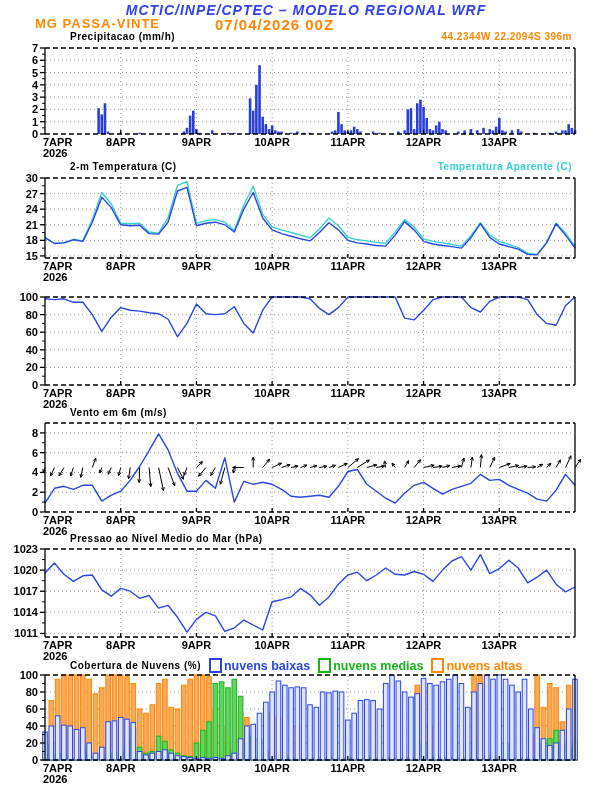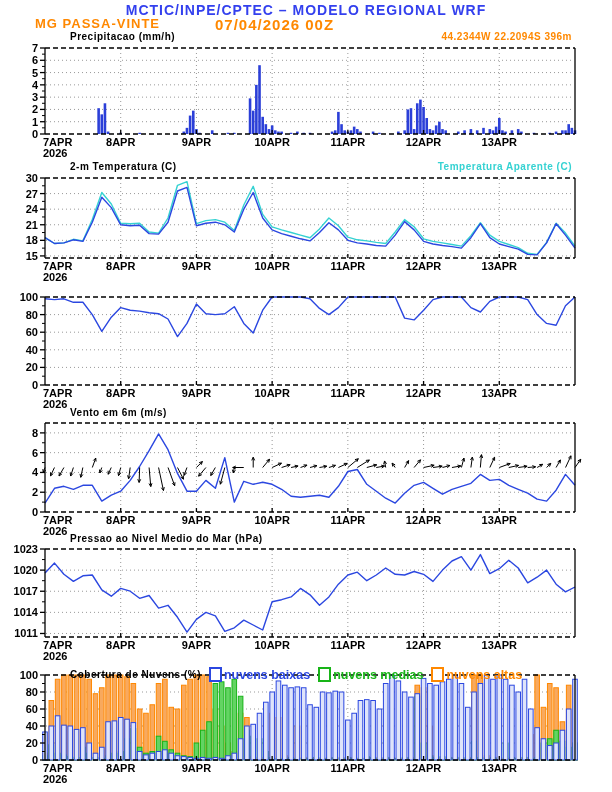--- a/index.html
+++ b/index.html
@@ -1,23 +1,23 @@
 <!DOCTYPE html>
 <html><head>
 <meta charset="utf-8">
 <style>
   html,body{margin:0;padding:0;background:#fff;}
   #page{position:relative;width:612px;height:792px;background:#ffffff;overflow:hidden;
         font-family:"Liberation Sans",sans-serif;font-weight:bold;}
   .hline1{position:absolute;top:2px;left:0;width:612px;text-align:center;
-          font-size:14px;letter-spacing:1px;}
+          font-size:14px;letter-spacing:1px;font-style:italic;}
   .station{position:absolute;top:16px;left:35px;font-size:13px;letter-spacing:1px;}
   .runtime{position:absolute;top:16px;left:215px;font-size:15px;letter-spacing:1px;}
   .ptitle{position:absolute;font-size:10px;color:#000;letter-spacing:0.5px;white-space:nowrap;}
-  .legendrow{position:absolute;display:flex;align-items:center;gap:2px;font-size:12.5px;white-space:nowrap;margin-top:9px;}
+  .legendrow{position:absolute;display:flex;align-items:center;gap:2px;font-size:12.5px;white-space:nowrap;}
   .sw{display:inline-block;width:9px;height:11px;background:#fff;border:2px solid #000;margin-left:6px;}
   svg{position:absolute;top:0;left:0;}
 </style>
 </head>
 <body>
 
 <div id="page">
   <svg id="plotsvg" width="612" height="792" viewBox="0 0 612 792">
       <line x1="120.71428571428571" y1="49" x2="120.71428571428571" y2="133" stroke="#999999" stroke-width="1" stroke-dasharray="1,3"></line>
       <line x1="196.42857142857142" y1="49" x2="196.42857142857142" y2="133" stroke="#999999" stroke-width="1" stroke-dasharray="1,3"></line>

